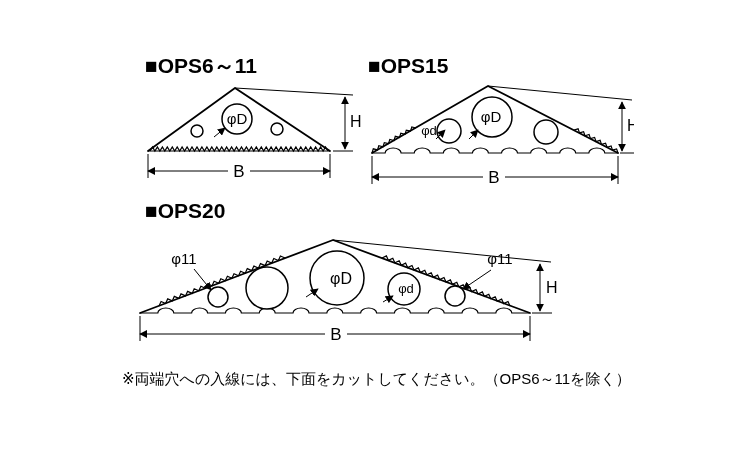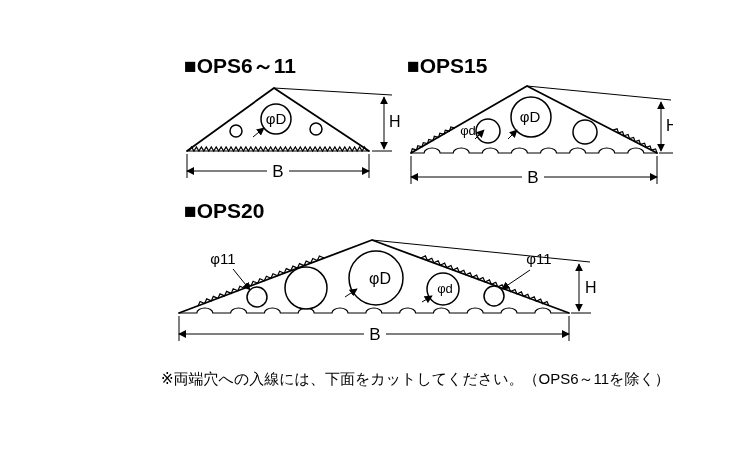--- a/index.html
+++ b/index.html
@@ -1,16 +1,16 @@
 <!DOCTYPE html>
 <html><head>
 <meta charset="utf-8">
 <style>
   html,body{margin:0;padding:0;background:#fff;}
-  .stage{position:relative;width:634px;height:450px;background:#fff;overflow:hidden;padding-left:39px;}
+  .stage{position:relative;width:634px;height:450px;background:#fff;overflow:hidden;}
   svg{display:block;}
   .outline{fill:none;stroke:#000;stroke-width:1.8;stroke-linejoin:round;stroke-linecap:round;}
   .thin{fill:none;stroke:#000;stroke-width:1.2;}
   .dim{fill:none;stroke:#000;stroke-width:1;}
   .hole{fill:#fff;stroke:#000;stroke-width:1.5;}
   text{fill:#000;font-family:"Liberation Sans","DejaVu Sans",sans-serif;}
   .title{font-size:21px;font-weight:bold;}
   .lbl-l{font-size:16px;}
   .lbl-m{font-size:15px;}
   .lbl-s{font-size:13px;}

